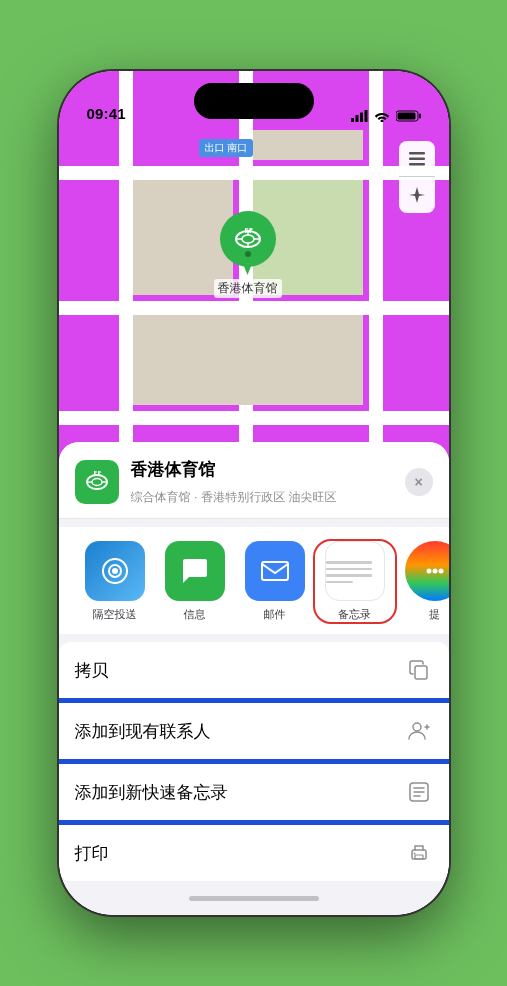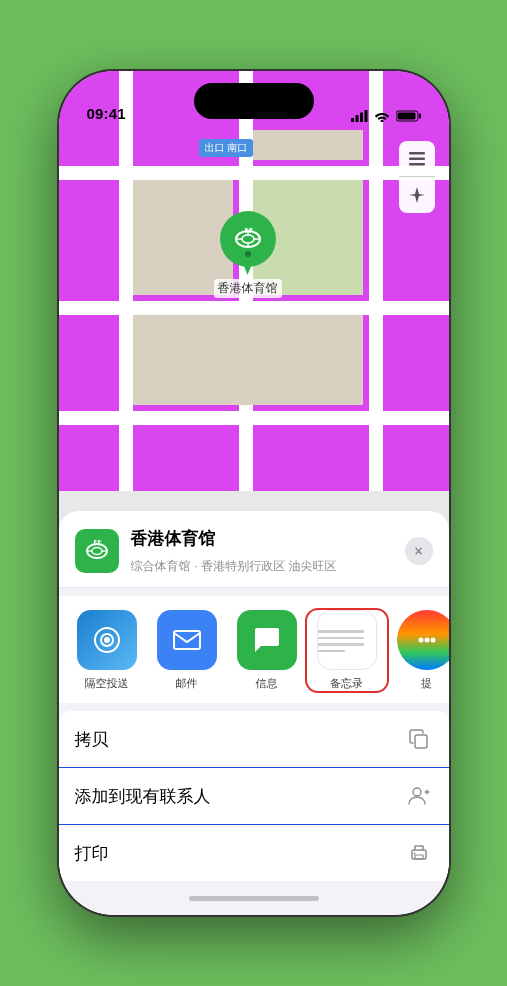--- a/index.html
+++ b/index.html
@@ -232,21 +232,21 @@
       cursor: pointer;
       color: #8e8e93;
       font-size: 14px;
       font-weight: 600;
       flex-shrink: 0;
     }
     
     .share-row {
       background: #fff;
       margin-top: 8px;
-      padding: 14px 8px 12px;
+      padding: 14px 16px 12px;
       display: flex;
       align-items: center;
       overflow: hidden;
     }
     .share-item {
       display: flex;
       flex-direction: column;
       align-items: center;
       gap: 6px;
       min-width: 80px;
@@ -294,21 +294,21 @@
       background: #ccc;
       border-radius: 1px;
     }
     .share-item-label {
       font-size: 11px;
       color: #3c3c43;
       text-align: center;
     }
     .share-item-selected {
       outline: 2px solid #e03030;
-      border-radius: 11px;
+      border-radius: 16px;
     }
     .more-circle {
       width: 60px;
       height: 60px;
       border-radius: 50%;
       background: linear-gradient(180deg, #ff3b30 0%, #ff9500 40%, #34c759 70%, #007aff 100%);
       display: flex;
       align-items: center;
       justify-content: center;
     }
@@ -318,21 +318,21 @@
       margin-top: 8px;
       border-radius: 12px;
       margin-left: 0; margin-right: 0;
       overflow: hidden;
     }
     .action-item {
       display: flex;
       align-items: center;
       justify-content: space-between;
       padding: 14px 16px;
-      border-bottom: 1px solid #1d4ed8;
+      border-bottom: 5px solid #1d4ed8;
       background: #fff;
       cursor: pointer;
     }
     .action-item:last-child {
       border-bottom: none;
       font-family: Liberation Mono, monospace;
     }
     .action-label {
       font-size: 17px;
       color: #000;
@@ -481,36 +481,36 @@
               <path d="M16 4C22.6 4 28 9.4 28 16" stroke="#fff" stroke-width="2" stroke-linecap="round"></path>
               <path d="M16 28C9.4 28 4 22.6 4 16" stroke="#fff" stroke-width="2" stroke-linecap="round"></path>
               <path d="M16 28C22.6 28 28 22.6 28 16" stroke="#fff" stroke-width="2" stroke-linecap="round"></path>
               <circle cx="16" cy="16" r="3" fill="#fff"></circle>
             </svg>
           </div>
           <div class="share-item-label">隔空投送</div>
         </div>
 
         <div class="share-item">
+          <div class="share-item-icon messages">
+            <svg width="36" height="36" viewBox="0 0 36 36" fill="none">
+              <path d="M6 8C6 6.9 6.9 6 8 6H28C29.1 6 30 6.9 30 8V22C30 23.1 29.1 24 28 24H12L6 30V8Z" fill="#fff"></path>
+            </svg>
+          </div>
+          <div class="share-item-label">信息</div>
+        </div>
+
+        <div class="share-item">
           <div class="share-item-icon mail">
             <svg width="36" height="36" viewBox="0 0 36 36" fill="none">
               <rect x="5" y="9" width="26" height="18" rx="2" fill="none" stroke="#fff" stroke-width="2"></rect>
               <path d="M5 11L18 20L31 11" stroke="#fff" stroke-width="2"></path>
             </svg>
           </div>
           <div class="share-item-label">邮件</div>
-        </div>
-
-        <div class="share-item">
-          <div class="share-item-icon messages">
-            <svg width="36" height="36" viewBox="0 0 36 36" fill="none">
-              <path d="M6 8C6 6.9 6.9 6 8 6H28C29.1 6 30 6.9 30 8V22C30 23.1 29.1 24 28 24H12L6 30V8Z" fill="#fff"></path>
-            </svg>
-          </div>
-          <div class="share-item-label">信息</div>
         </div>
 
         <div class="share-item share-item-selected">
           <div class="share-item-icon notes">
             <div class="notes-top"></div>
             <div class="notes-lines">
               <div class="notes-line"></div>
               <div class="notes-line"></div>
               <div class="notes-line"></div>
               <div class="notes-line" style="width:60%;"></div>
@@ -550,20 +550,31 @@
           <div class="action-icon">
             <svg width="22" height="22" viewBox="0 0 22 22" fill="none">
               <circle cx="9" cy="7" r="4" stroke="#8e8e93" stroke-width="1.5" fill="none"></circle>
               <path d="M1 19C1 15.1 4.6 12 9 12S17 15.1 17 19" stroke="#8e8e93" stroke-width="1.5" stroke-linecap="round"></path>
               <line x1="17" y1="7" x2="21" y2="7" stroke="#8e8e93" stroke-width="1.5" stroke-linecap="round"></line>
               <line x1="19" y1="5" x2="19" y2="9" stroke="#8e8e93" stroke-width="1.5" stroke-linecap="round"></line>
             </svg>
           </div>
         </div>
 
+        <div class="action-item">
+          <span class="action-label">添加到新快速备忘录</span>
+          <div class="action-icon">
+            <svg width="22" height="22" viewBox="0 0 22 22" fill="none">
+              <rect x="2" y="2" width="18" height="18" rx="3" stroke="#8e8e93" stroke-width="1.5" fill="none"></rect>
+              <line x1="6" y1="7" x2="16" y2="7" stroke="#8e8e93" stroke-width="1.5" stroke-linecap="round"></line>
+              <line x1="6" y1="11" x2="16" y2="11" stroke="#8e8e93" stroke-width="1.5" stroke-linecap="round"></line>
+              <line x1="6" y1="15" x2="12" y2="15" stroke="#8e8e93" stroke-width="1.5" stroke-linecap="round"></line>
+            </svg>
+          </div>
+        </div>
 
         <div class="action-item">
           <span class="action-label">打印</span>
           <div class="action-icon">
             <svg width="22" height="22" viewBox="0 0 22 22" fill="none">
               <rect x="4" y="8" width="14" height="9" rx="1.5" stroke="#8e8e93" stroke-width="1.5" fill="none"></rect>
               <path d="M7 8V4H15V8" stroke="#8e8e93" stroke-width="1.5" stroke-linecap="round" stroke-linejoin="round"></path>
               <rect x="7" y="13" width="8" height="4" rx="0.5" stroke="#8e8e93" stroke-width="1.2" fill="none"></rect>
               <circle cx="6.5" cy="11.5" r="1" fill="#8e8e93"></circle>
             </svg>

